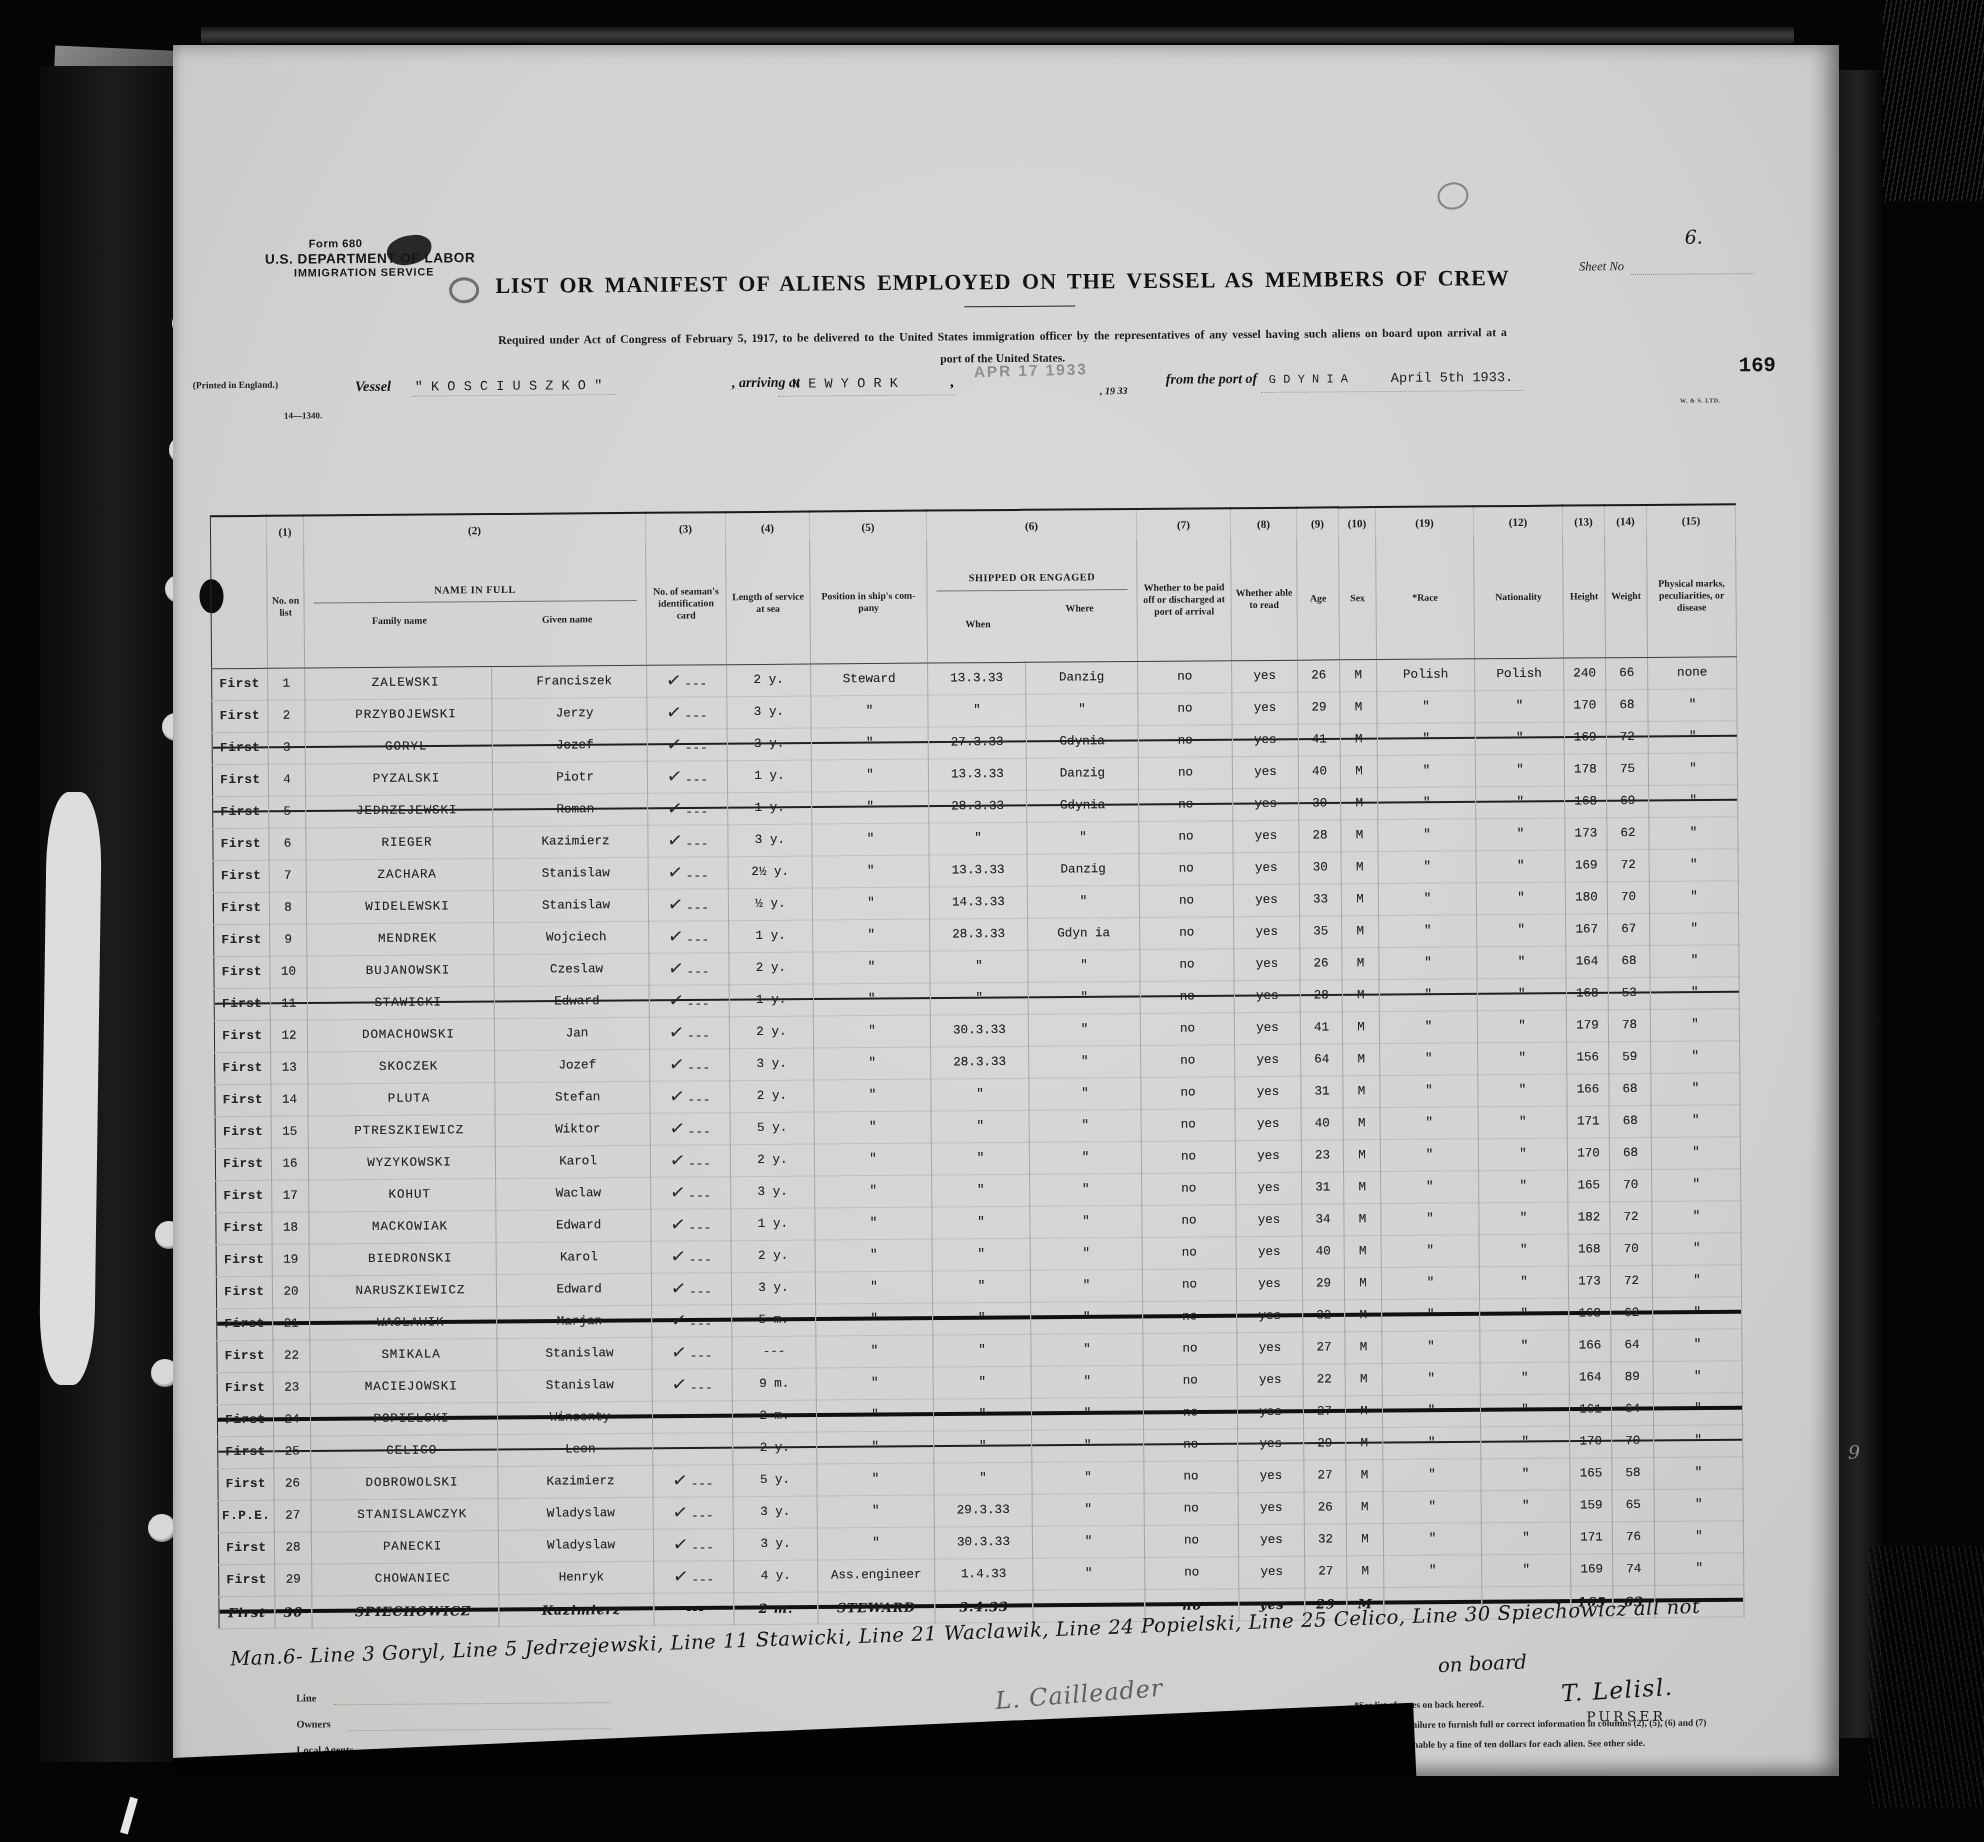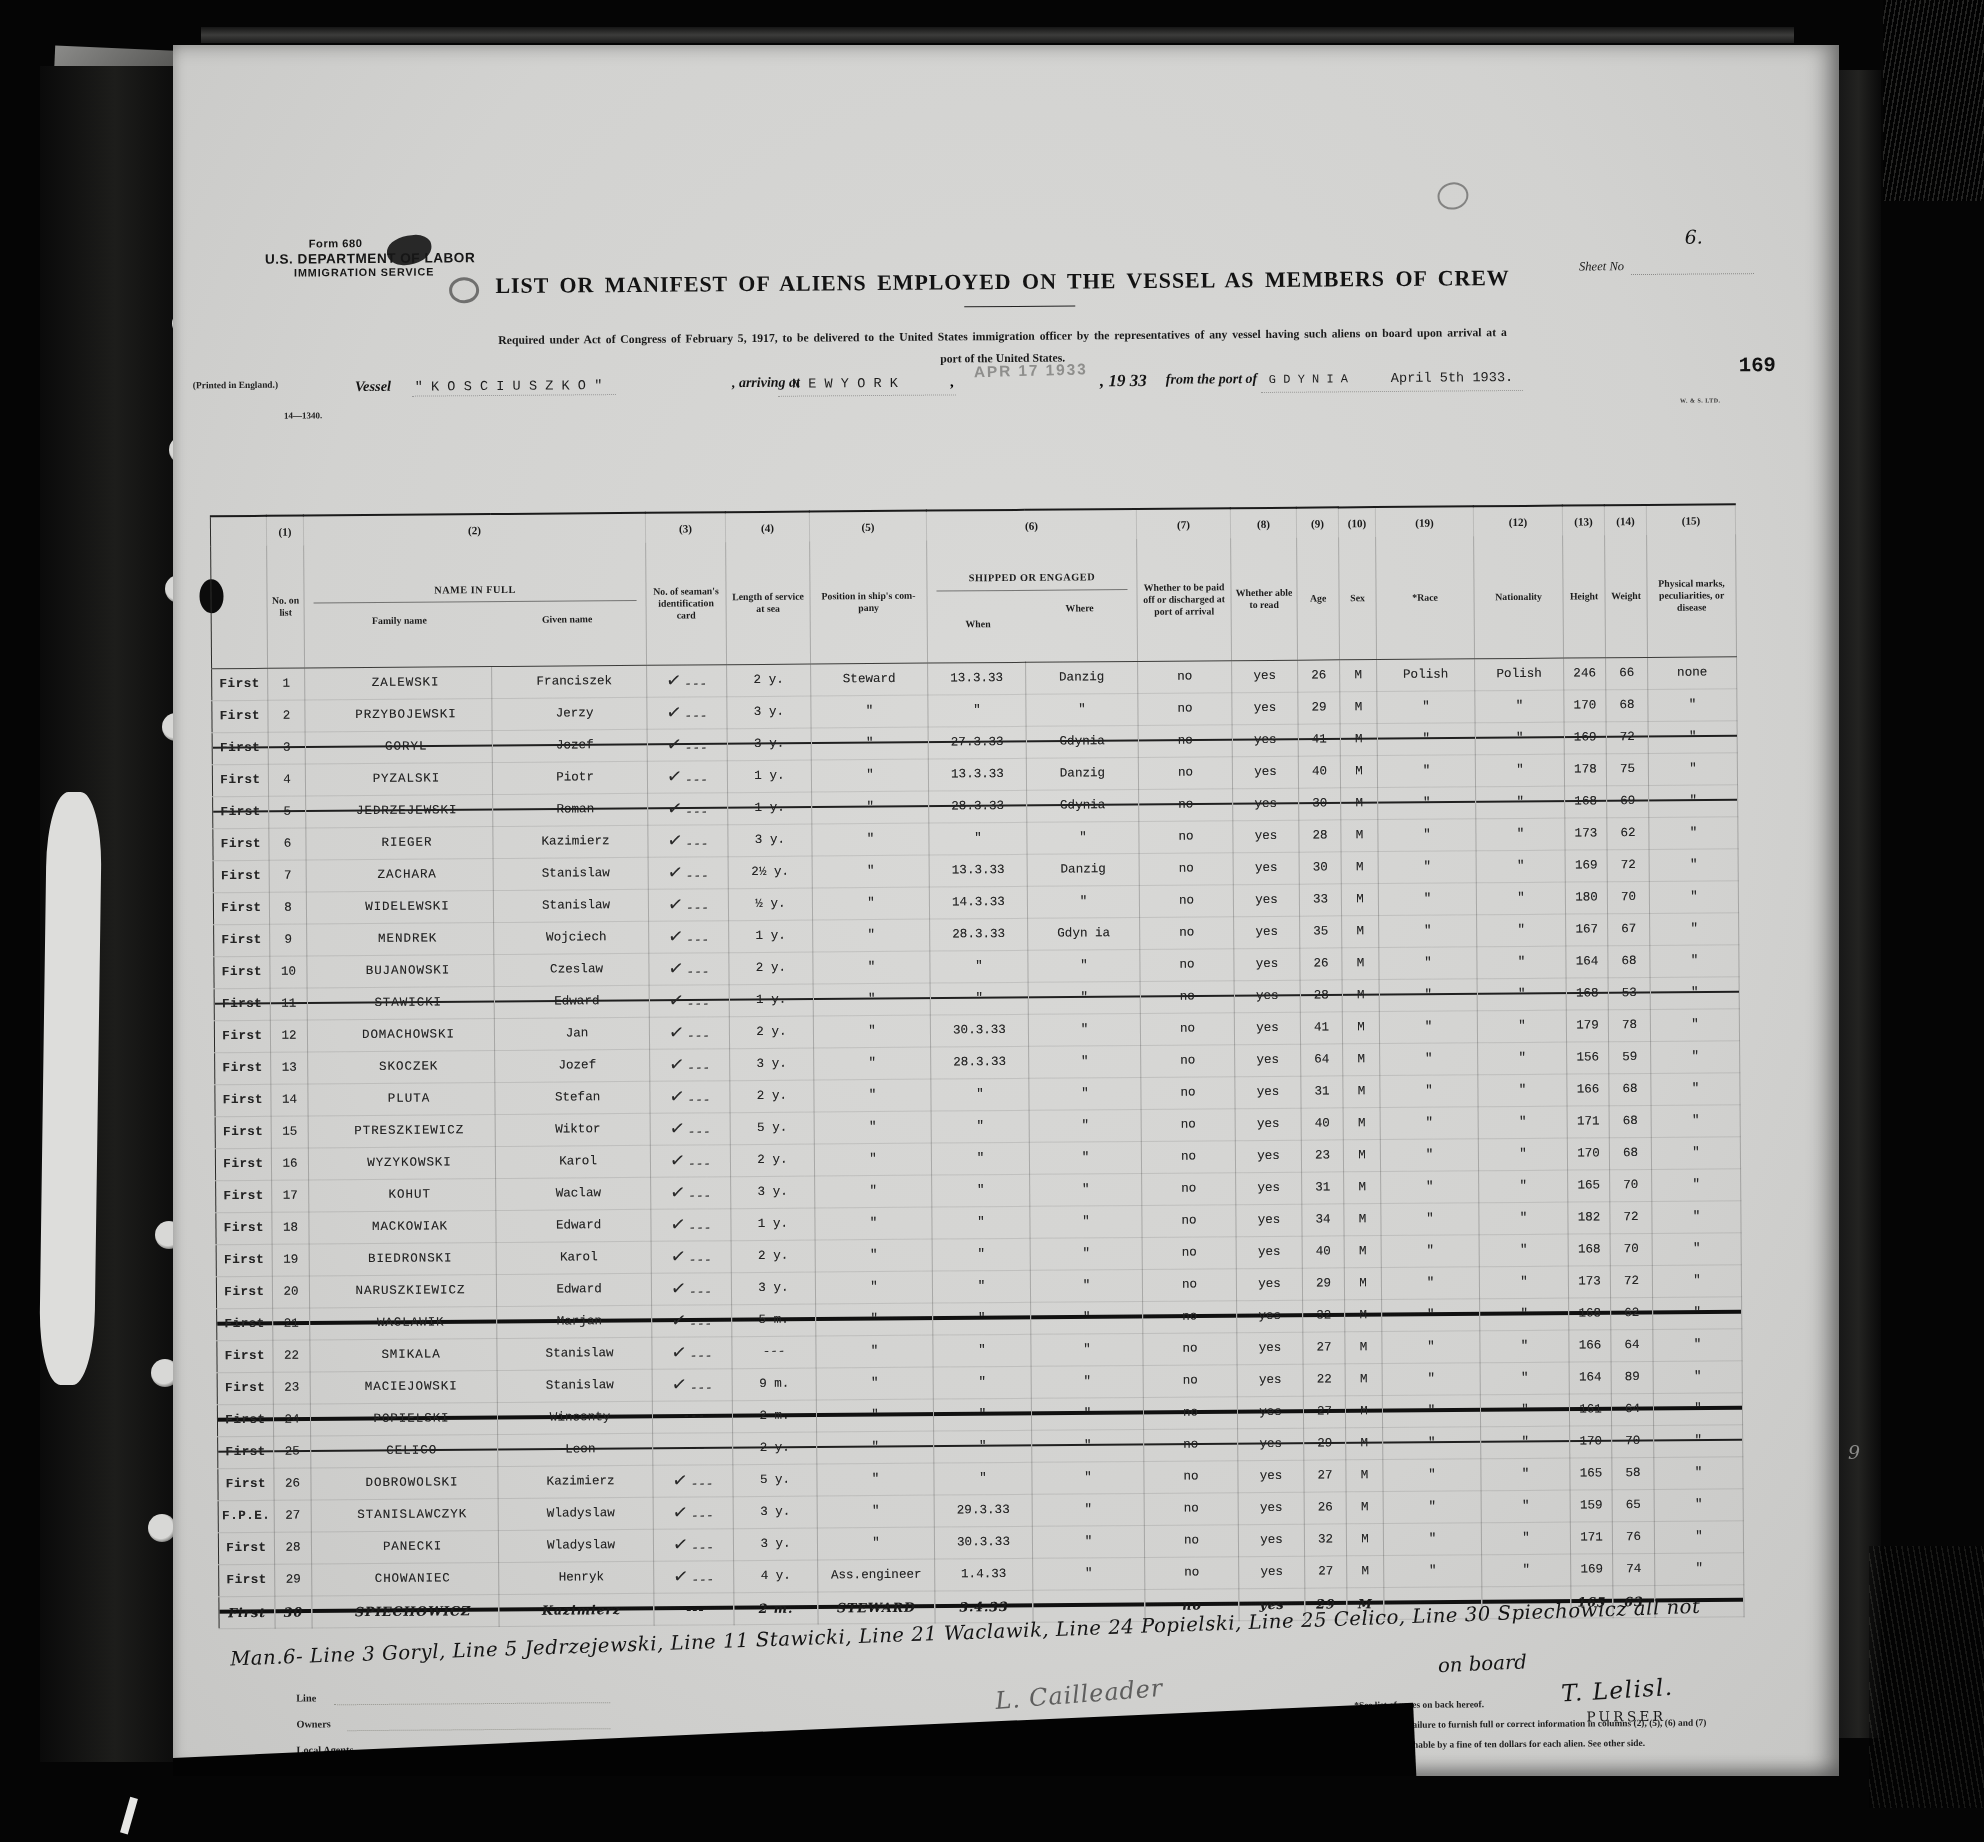--- a/index.html
+++ b/index.html
@@ -44,21 +44,21 @@
   .printed-in{left:24px;top:329px;font-size:9.4px;font-weight:bold;color:#222;}
   .plate-top{left:115px;top:360px;font-size:9px;font-weight:bold;color:#222;}
   .mono{font-family:"Liberation Mono",monospace;}
   .lbl-it{font-style:italic;font-weight:bold;color:#141414;}
   .vessel-label{left:186px;top:328px;font-size:14.5px;}
   .vessel-name{left:243px;top:330px;font-size:13.6px;color:#1d1d1d;border-bottom:0.9px dotted #999;padding:0 14px 0.9px 2.8px;}
   .arriving-label{left:528px;top:328px;font-size:14px;margin-left:35px;}
   .arriving-port{left:623px;top:330px;font-size:13.6px;color:#1d1d1d;}
   .comma1{left:781px;top:328px;font-size:15px;font-weight:bold;}
   .stamp{left:805px;top:317px;font-family:"Liberation Sans",sans-serif;font-weight:bold;font-size:15.5px;letter-spacing:1.9px;color:#8e8e8c;transform:rotate(-1deg);}
-  .year-text{left:931px;top:327px;font-size:17px;}
+  .year-text{left:931px;top:341px;font-size:10px;}
   .fromport-label{left:997px;top:328px;font-size:14px;}
   .fromport{left:1100px;top:330px;font-size:12px;color:#1d1d1d;}
   .sail-date{left:1222px;top:329px;font-size:13.6px;color:#1d1d1d;}
   .page-no{left:1570px;top:315px;font-family:"Liberation Mono",monospace;font-weight:bold;font-size:20.6px;color:#111;}
   .printer-mark{left:1511px;top:358px;font-size:6px;font-weight:bold;color:#333;letter-spacing:0.5px;}
   .vessel-underline{left:609px;top:348px;width:178px;border-bottom:0.9px dotted #9a9a98;height:0.9px;}
   .port-underline{left:1092px;top:348px;width:262px;border-bottom:0.9px dotted #9a9a98;height:0.9px;}
 
   
   table.manifest{position:absolute;left:40px;top:464px;width:1526px;border-collapse:collapse;table-layout:fixed;
@@ -248,21 +248,21 @@
     <td class="c-service">2 y.</td>
     <td class="c-position">Steward</td>
     <td class="c-when">13.3.33</td>
     <td class="c-where">Danzig</td>
     <td class="c-paid">no</td>
     <td class="c-read">yes</td>
     <td class="c-age">26</td>
     <td class="c-sex">M</td>
     <td class="c-race">Polish</td>
     <td class="c-nat">Polish</td>
-    <td class="c-height">246</td>
+    <td class="c-height">240</td>
     <td class="c-weight">66</td>
     <td class="c-marks">none</td>
   </tr>
           <tr>
     <td class="c-cls">First</td>
     <td class="c-no">2</td>
     <td class="c-family">PRZYBOJEWSKI</td>
     <td class="c-given">Jerzy</td>
     <td class="c-card"><span class="check">✓</span><span>---</span></td>
     <td class="c-service">3 y.</td>

